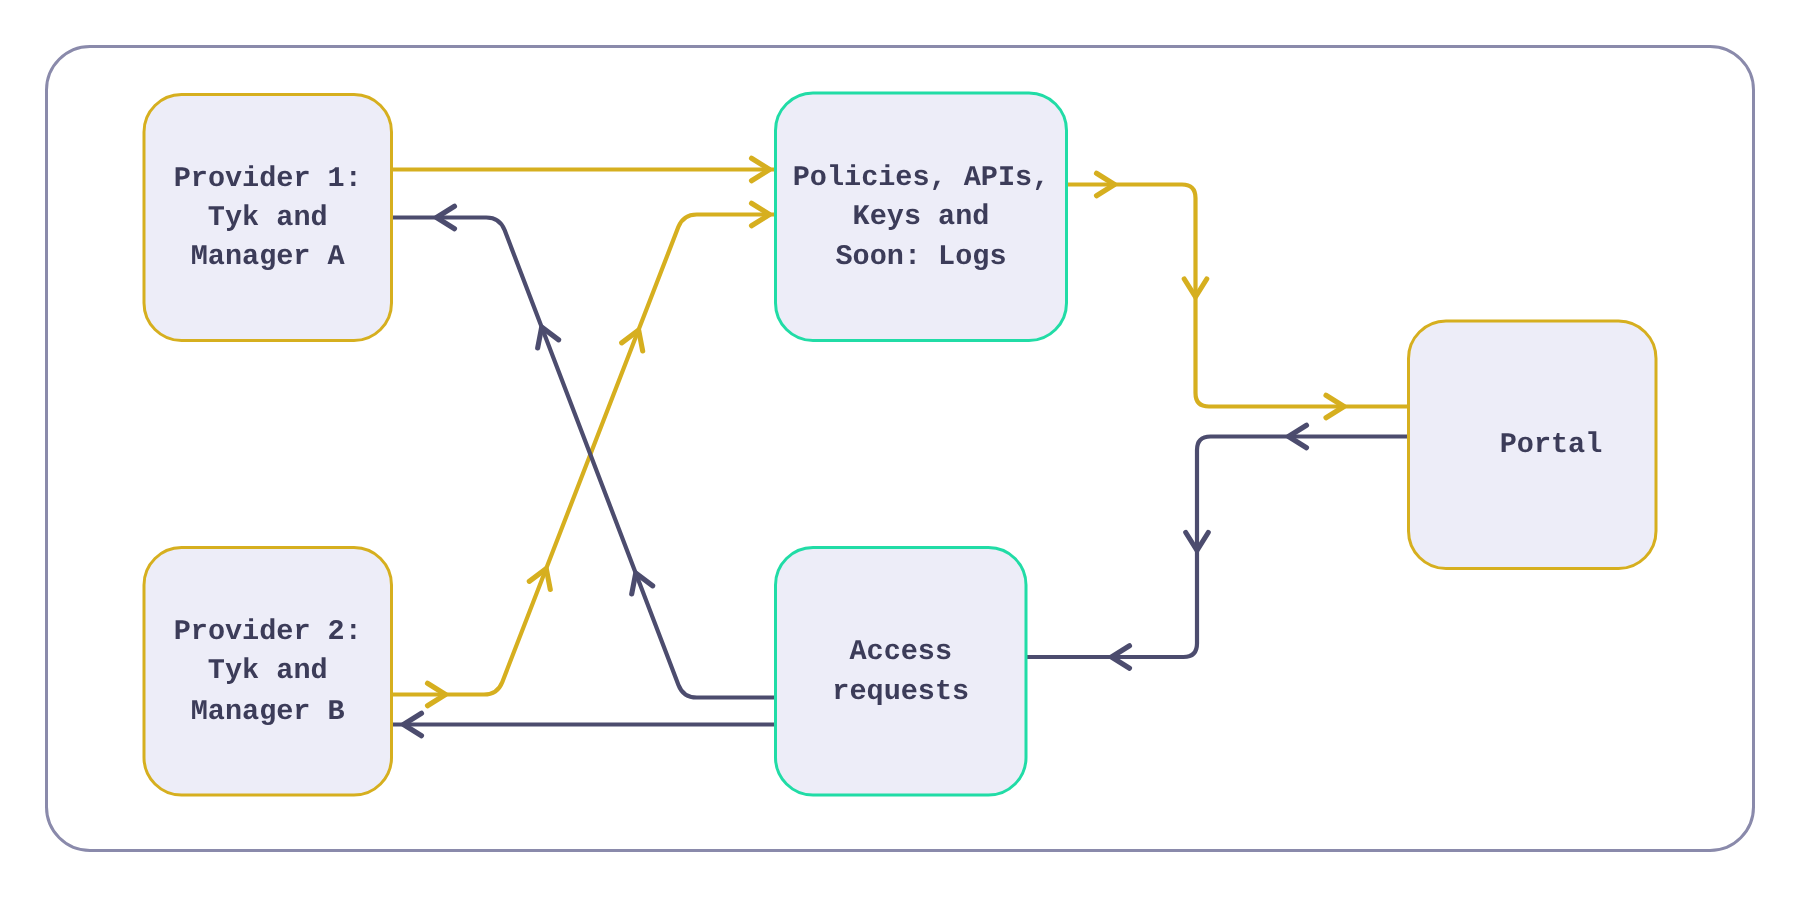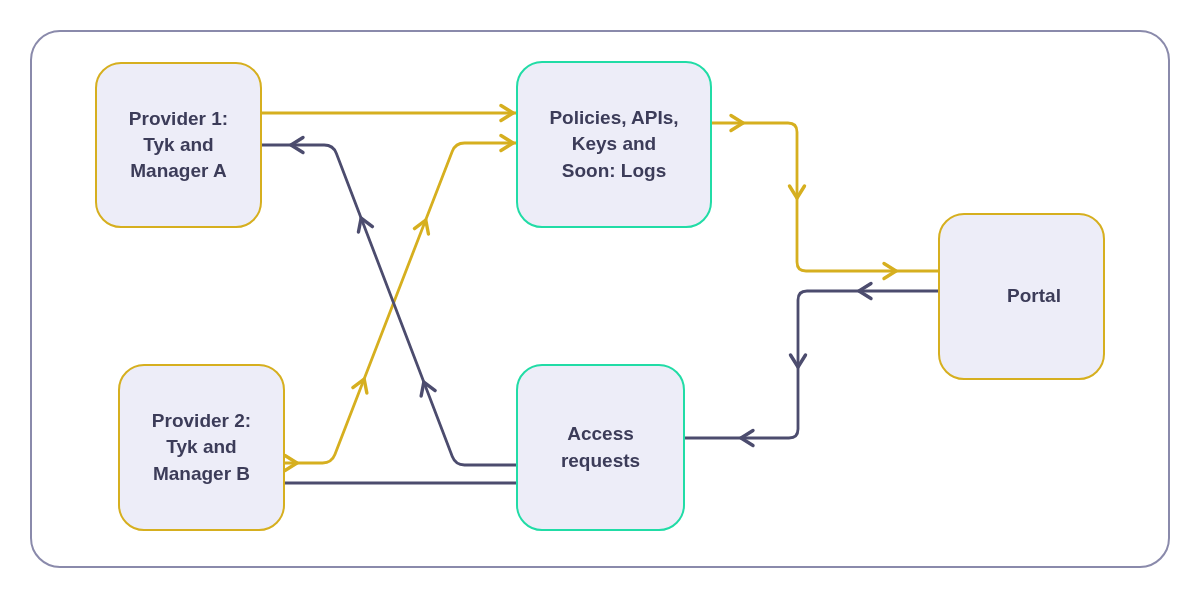--- a/index.html
+++ b/index.html
@@ -56,20 +56,21 @@
     text-align: center;
   }
   .node.gold-border { border-color: var(--gold, #d6af1f); }
   .node.teal-border { border-color: var(--teal, #21dca6); }
   .node .label {
     color: var(--text, #3c3c59);
     font-size: 19px;
     font-weight: bold;
     line-height: 1.38;
     white-space: pre-line;
+    font-family: Liberation Mono, monospace;
   }
 </style>
 </head>
 <body>
 
 <div class="stage">
 
   <div class="frame"></div>
 
   <svg class="connector-layer" viewBox="0 0 1200 601" xmlns="http://www.w3.org/2000/svg">
@@ -143,21 +144,21 @@
         </g>
     </g>
   </svg>
 
   <div class="node gold-border" style="left:95px; top:62px; width:167px; height:166px;">
     <span class="label">Provider 1:
 Tyk and
 Manager A</span>
   </div>
 
-  <div class="node gold-border" style="left:95px; top:364px; width:167px; height:167px;margin-left:23px;">
+  <div class="node gold-border" style="left:95px; top:364px; width:167px; height:167px;">
     <span class="label">Provider 2:
 Tyk and
 Manager B</span>
   </div>
 
   <div class="node teal-border" style="left:516px; top:61px; width:196px; height:167px;">
     <span class="label">Policies, APIs,
 Keys and
 Soon: Logs</span>
   </div>

